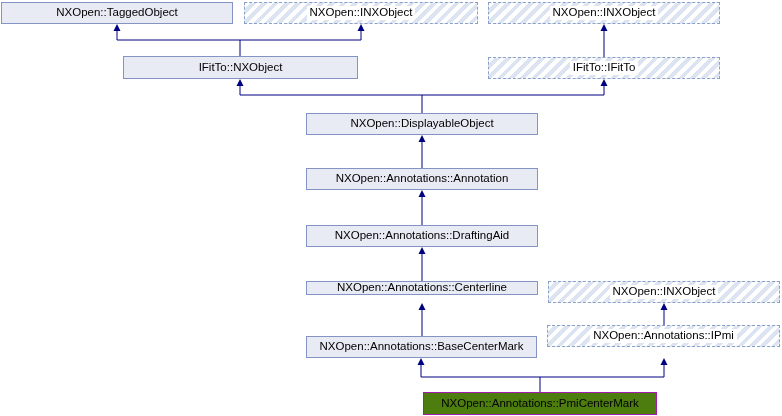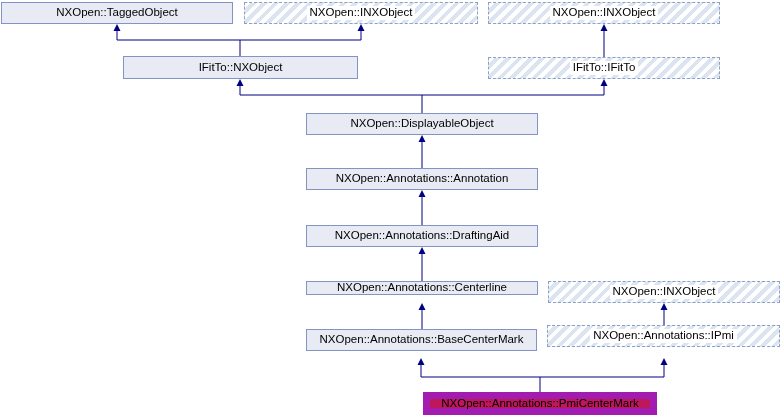--- a/index.html
+++ b/index.html
@@ -28,35 +28,35 @@
   }
   .kind-interface {
     border: 1px dashed #8ba0c8;
     background: repeating-linear-gradient(135deg, #ffffff 0px, #ffffff 4px, #dce4f2 4px, #dce4f2 8px);
   }
   .kind-interface .lbl {
     background: #ffffff;
     padding: 1px 3px;
   }
   .kind-current {
-    background: #be185d;
-    border: 7px solid #a21caf;
+    background: #4d7c0f;
+    border: 1px solid #a21caf;
   }
   
   #n-taggedobject        { left: 1px;   top: 2px;   width: 232px; height: 22px; }
   #n-inxobject-top-1     { left: 244px; top: 2px;   width: 234px; height: 22px; }
   #n-inxobject-top-2     { left: 488px; top: 2px;   width: 232px; height: 22px; }
   #n-nxobject            { left: 123px; top: 56px;  width: 235px; height: 23px; }
   #n-ifitto              { left: 488px; top: 57px;  width: 232px; height: 22px; }
   #n-displayableobject   { left: 306px; top: 113px; width: 232px; height: 22px; }
   #n-annotation          { left: 306px; top: 168px; width: 232px; height: 22px; }
   #n-draftingaid         { left: 306px; top: 225px; width: 232px; height: 22px; }
   #n-centerline          { left: 306px; top: 281px; width: 232px; height: 14px; }
   #n-inxobject-mid       { left: 548px; top: 281px; width: 232px; height: 22px; }
-  #n-basecentermark      { left: 306px; top: 329px; width: 231px; height: 22px; }
+  #n-basecentermark      { left: 306px; top: 336px; width: 231px; height: 22px; }
   #n-ipmi                { left: 547px; top: 325px; width: 233px; height: 22px; }
   #n-pmicentermark       { left: 423px; top: 392px; width: 234px; height: 23px; }
   #edges {
     position: absolute;
     left: 0; top: 0;
     pointer-events: none;
   }
   #edges path { stroke: #000080; stroke-width: 1; fill: none; }
   #edges polygon { fill: #000080; stroke: none; }
 </style>

